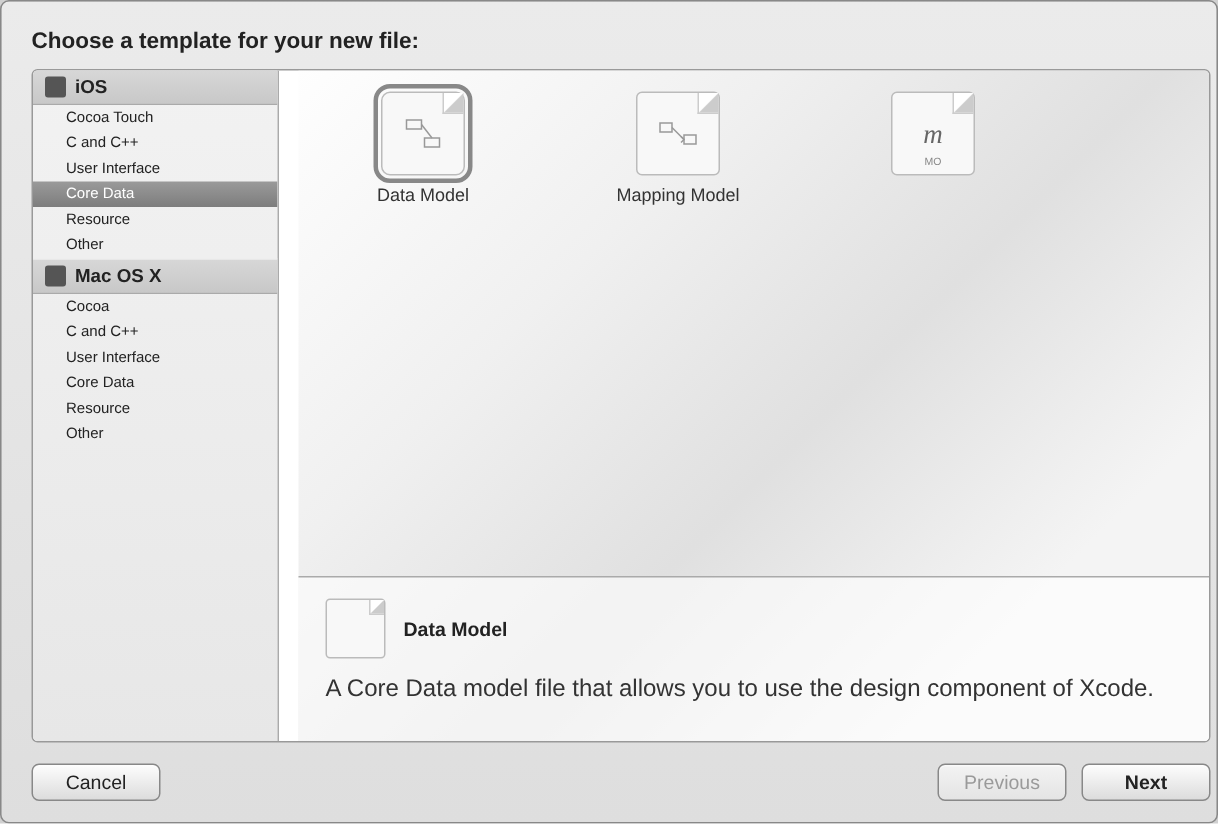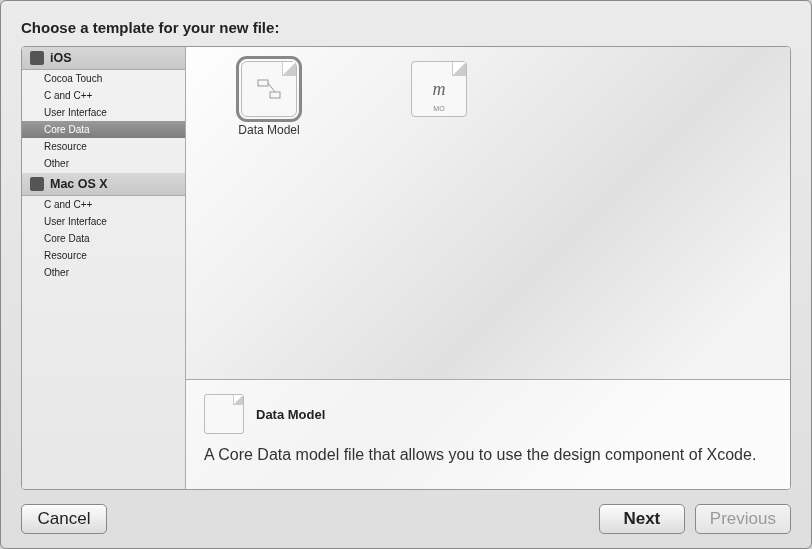--- a/index.html
+++ b/index.html
@@ -13,35 +13,36 @@
       position: relative;
     }
     .dialog {
       position: absolute;
       top: 0; left: 0; right: 0; bottom: 0;
       background: linear-gradient(to bottom, #ebebeb, #dedede);
       border: 1px solid #888;
       border-radius: 6px;
       display: flex;
       flex-direction: column;
-      padding: 18px 20px 14px 20px;
+      padding: 18px 4px 14px 20px;
     }
     .dialog-title {
       font-size: 15px;
       font-weight: bold;
       color: #222;
       margin-bottom: 10px;
     }
     .content {
       flex: 1;
       display: flex;
       border: 1px solid #999;
       border-radius: 4px;
       overflow: hidden;
       background: #fff;
+      gap: 13px;
     }
     .sidebar {
       width: 164px;
       background: linear-gradient(to bottom, #f2f2f2, #e7e7e7);
       border-right: 1px solid #aaa;
       overflow-y: auto;
     }
     .section-header {
       display: flex;
       align-items: center;
@@ -159,21 +160,21 @@
     }
     .button-bar {
       display: flex;
       padding-top: 14px;
       align-items: center;
     }
     .spacer { flex: 1; }
     .btn {
       min-width: 86px;
       padding: 4px 14px;
-      font-size: 17px;
+      font-size: 13px;
       border: 1px solid #888;
       border-radius: 5px;
       background: linear-gradient(to bottom, #fdfdfd, #dcdcdc);
       color: #222;
       text-align: center;
       cursor: default;
       margin-left: 10px;
       box-shadow: 0 1px 0 rgba(255,255,255,0.6) inset;
     }
     .btn:first-child { margin-left: 0; }
@@ -202,20 +203,21 @@
       <div class="sidebar-item"><span>C and C++</span></div>
       <div class="sidebar-item"><span>User Interface</span></div>
       <div class="sidebar-item selected"><span>Core Data</span></div>
       <div class="sidebar-item"><span>Resource</span></div>
       <div class="sidebar-item"><span>Other</span></div>
 
       <div class="section-header">
         <span class="platform-icon"></span>
         <span>Mac OS X</span>
       </div>
+      <div class="sidebar-item"><span>Cocoa</span></div>
       <div class="sidebar-item"><span>C and C++</span></div>
       <div class="sidebar-item"><span>User Interface</span></div>
       <div class="sidebar-item"><span>Core Data</span></div>
       <div class="sidebar-item"><span>Resource</span></div>
       <div class="sidebar-item"><span>Other</span></div>
 
     </div>
 
     <div class="main">
       <div class="templates-area">
@@ -225,20 +227,32 @@
             <span class="fold"></span>
             <svg width="30" height="30" viewBox="0 0 30 30">
                 <rect x="4" y="6" width="10" height="6" fill="none" stroke="#999"></rect>
                 <rect x="16" y="18" width="10" height="6" fill="none" stroke="#999"></rect>
                 <line x1="14" y1="9" x2="21" y2="18" stroke="#999"></line>
               </svg>
           </div>
           <div class="template-label">Data Model</div>
         </div>
 
+        <div class="template">
+          <div class="template-icon">
+            <span class="fold"></span>
+            <svg width="30" height="30" viewBox="0 0 30 30">
+                <rect x="3" y="8" width="8" height="6" fill="none" stroke="#999"></rect>
+                <rect x="19" y="16" width="8" height="6" fill="none" stroke="#999"></rect>
+                <path d="M11 11 L19 19" stroke="#999" fill="none"></path>
+                <path d="M17 17 L19 19 L17 21" stroke="#999" fill="none"></path>
+              </svg>
+          </div>
+          <div class="template-label">Mapping Model</div>
+        </div>
 
         <div class="template">
           <div class="template-icon">
             <span class="fold"></span>
             <div style="font-family:serif;font-style:italic;font-size:18px;color:#666;line-height:1;">m</div>
             <div style="position:absolute;bottom:4px;font-size:7px;color:#888;">MO</div>
           </div>
         </div>
 
       </div>
@@ -251,16 +265,16 @@
           <div class="detail-title">Data Model</div>
         </div>
         <div class="detail-desc">A Core Data model file that allows you to use the design component of Xcode.</div>
       </div>
     </div>
   </div>
 
   <div class="button-bar">
     <div class="btn">Cancel</div>
     <div class="spacer"></div>
+    <div class="btn disabled">Previous</div>
     <div class="btn default">Next</div>
-    <div class="btn disabled">Previous</div>
   </div>
 </div>
 
 </body></html>

